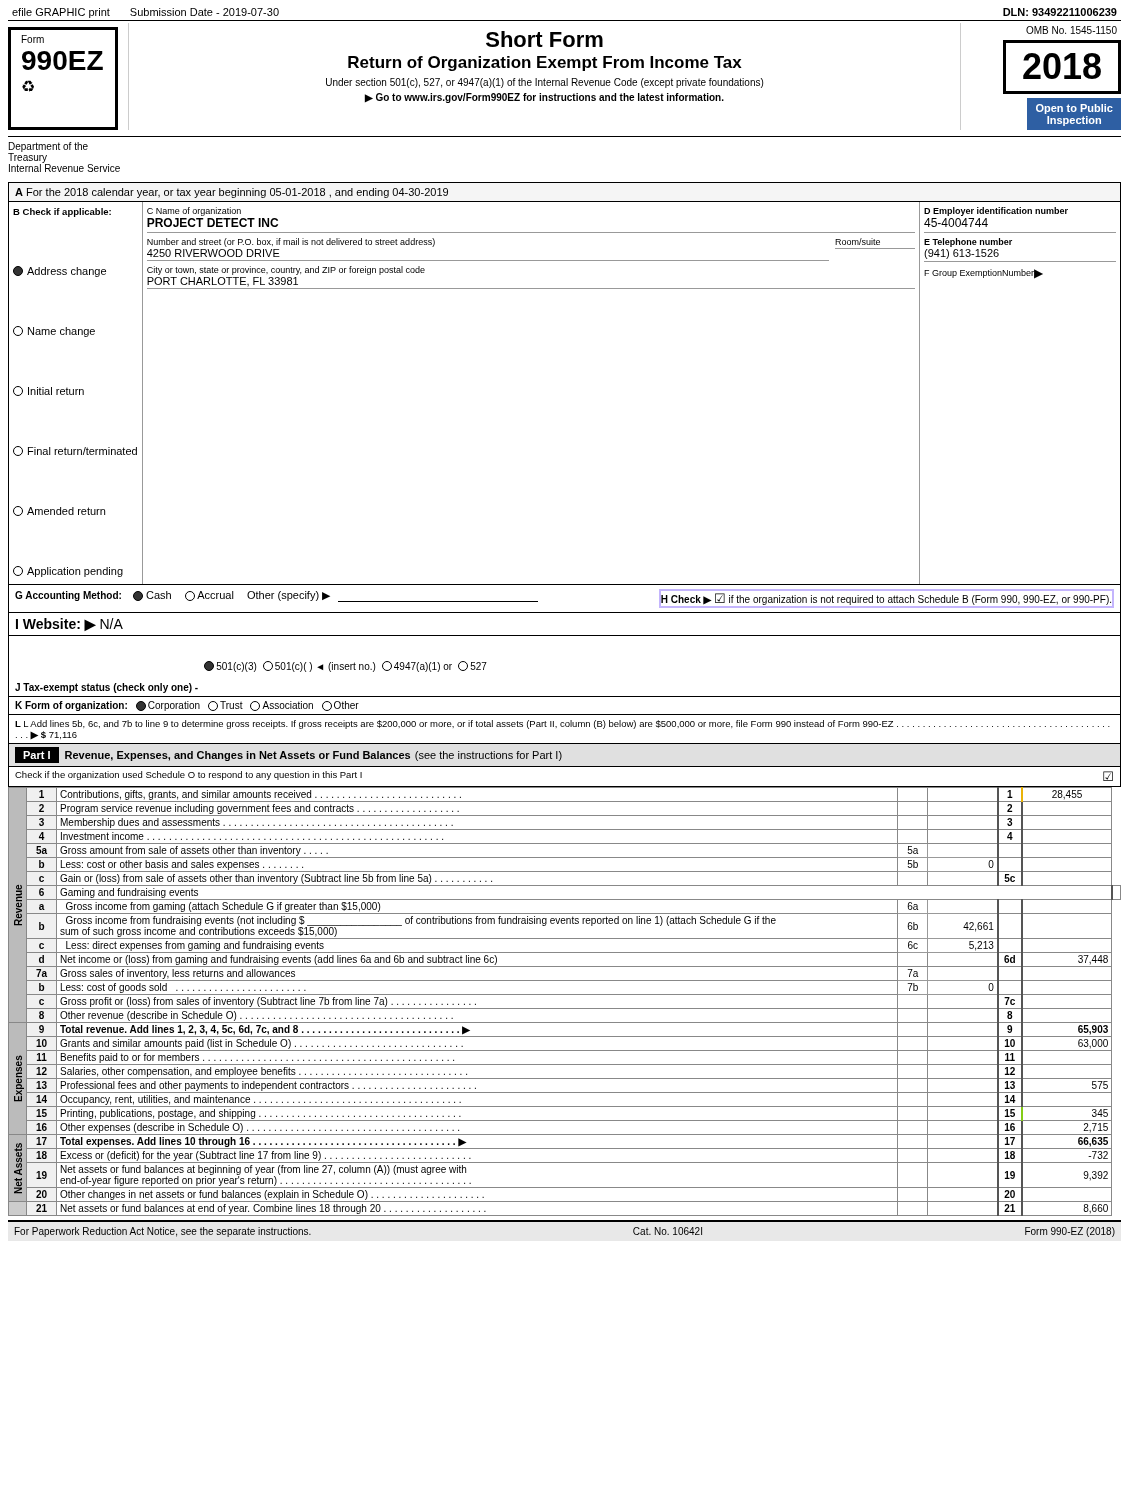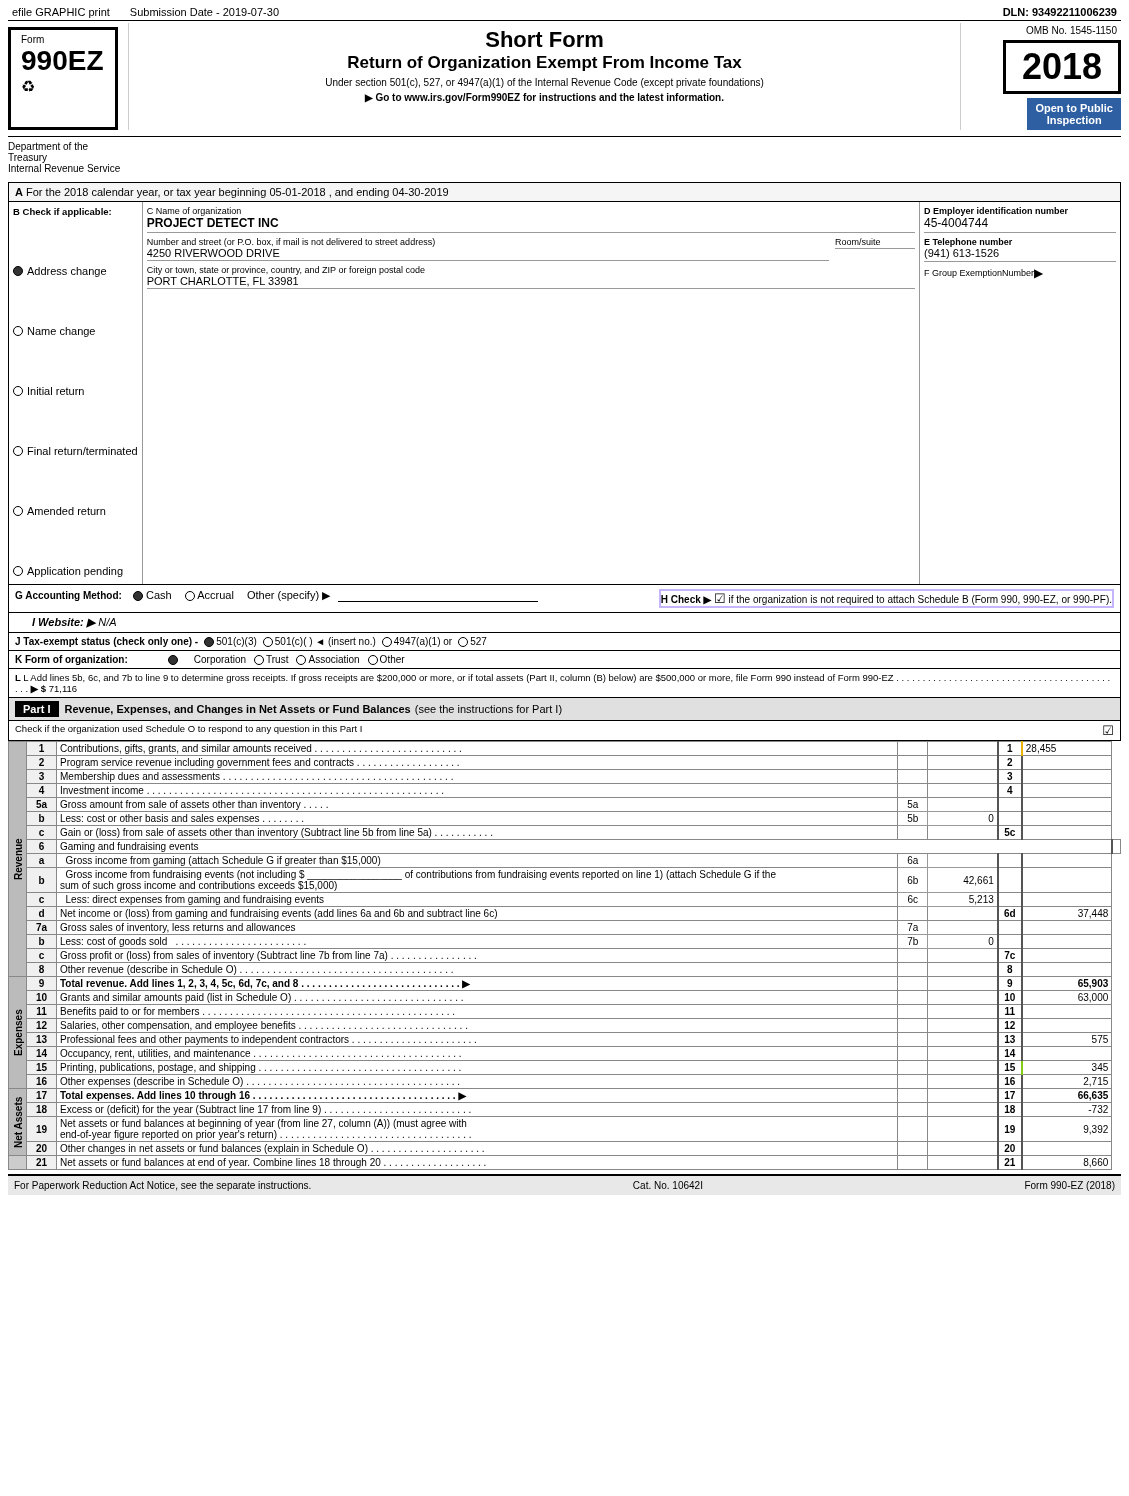--- a/index.html
+++ b/index.html
@@ -184,48 +184,48 @@
       <span style="margin-left:10px;">Other (specify) ▶</span>
       <span style="border-bottom:1px solid #000; display:inline-block; min-width:200px; margin-left:4px;">&nbsp;</span>
     </div>
     <div style="min-width:240px; border:2px solid #c4b5fd; font-size:10px;">
       <span style="font-weight:bold;">H  Check ▶ </span>
       <span style="font-size:13px;">☑</span>
       <span>if the organization is not required to attach Schedule B (Form 990, 990-EZ, or 990-PF).</span>
     </div>
   </div>
 
-  <div style="border:1px solid #000; border-top:none; padding:3px 23px; font-size:11px;font-style:italic;">
+  <div style="border:1px solid #000; border-top:none; padding:3px 6px; font-size:14px;">
     <span style="font-weight:bold;">I Website: ▶</span>
     <span>N/A</span>
   </div>
 
   <div style="border:1px solid #000; border-top:none; padding:3px 6px; font-size:10px; display:flex; align-items:center; gap:6px;">
-    <span style="font-weight:bold;">J Tax-exempt status (check only one) -</span>
+    <span style="font-weight:bold;margin-top:43px;">J Tax-exempt status (check only one) -</span>
     <span style="display:inline-flex;align-items:center;gap:2px;">
       <span style="width:10px;height:10px;border-radius:50%;border:1px solid #000;background:#333;display:inline-block;"></span>
       <span>501(c)(3)</span>
     </span>
     <span style="display:inline-flex;align-items:center;gap:2px;">
       <span style="width:10px;height:10px;border-radius:50%;border:1px solid #000;background:#fff;display:inline-block;"></span>
       <span>501(c)(  ) ◄ (insert no.)</span>
     </span>
     <span style="display:inline-flex;align-items:center;gap:2px;">
       <span style="width:10px;height:10px;border-radius:50%;border:1px solid #000;background:#fff;display:inline-block;"></span>
       <span>4947(a)(1) or</span>
     </span>
     <span style="display:inline-flex;align-items:center;gap:2px;">
       <span style="width:10px;height:10px;border-radius:50%;border:1px solid #000;background:#fff;display:inline-block;"></span>
       <span>527</span>
     </span>
   </div>
 
   <div style="border:1px solid #000; border-top:none; padding:3px 6px; font-size:10px; display:flex; align-items:center; gap:8px;">
     <span style="font-weight:bold;">K Form of organization:</span>
-    <span style="display:inline-flex;align-items:center;gap:16px;margin-left:32px;">
+    <span style="display:inline-flex;align-items:center;gap:2px;">
       <span style="width:10px;height:10px;border-radius:50%;border:1px solid #000;background:#333;display:inline-block;"></span>
       <span>Corporation</span>
     </span>
     <span style="display:inline-flex;align-items:center;gap:2px;">
       <span style="width:10px;height:10px;border-radius:50%;border:1px solid #000;background:#fff;display:inline-block;"></span>
       <span>Trust</span>
     </span>
     <span style="display:inline-flex;align-items:center;gap:2px;">
       <span style="width:10px;height:10px;border-radius:50%;border:1px solid #000;background:#fff;display:inline-block;"></span>
       <span>Association</span>
@@ -266,21 +266,21 @@
     </colgroup>
     <tbody>
 
       <tr>
         <td rowspan="16" class="vert-section-td">Revenue</td>
         <td style="text-align:center;font-weight:bold;background:#f0f0f0;">1</td>
         <td>Contributions, gifts, grants, and similar amounts received . . . . . . . . . . . . . . . . . . . . . . . . . . .</td>
         <td></td>
         <td></td>
         <td style="text-align:center;font-weight:bold;border-left:2px solid #555;">1</td>
-        <td style="text-align:left;border-left:2px solid #eab308;">28,455</td>
+        <td style="text-align:center;border-left:2px solid #eab308;">28,455</td>
       </tr>
 
       <tr>
         <td style="text-align:center;font-weight:bold;background:#f0f0f0;">2</td>
         <td>Program service revenue including government fees and contracts . . . . . . . . . . . . . . . . . . .</td>
         <td></td>
         <td></td>
         <td style="text-align:center;font-weight:bold;border-left:2px solid #555;">2</td>
         <td style="border-left:2px solid #555;"></td>
       </tr>

